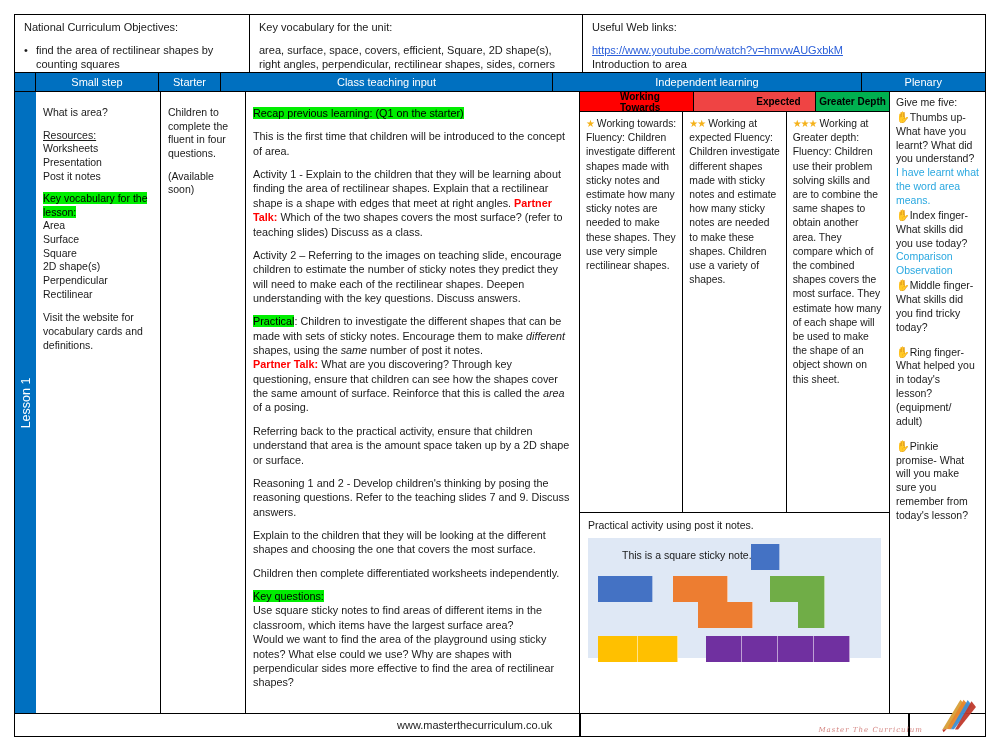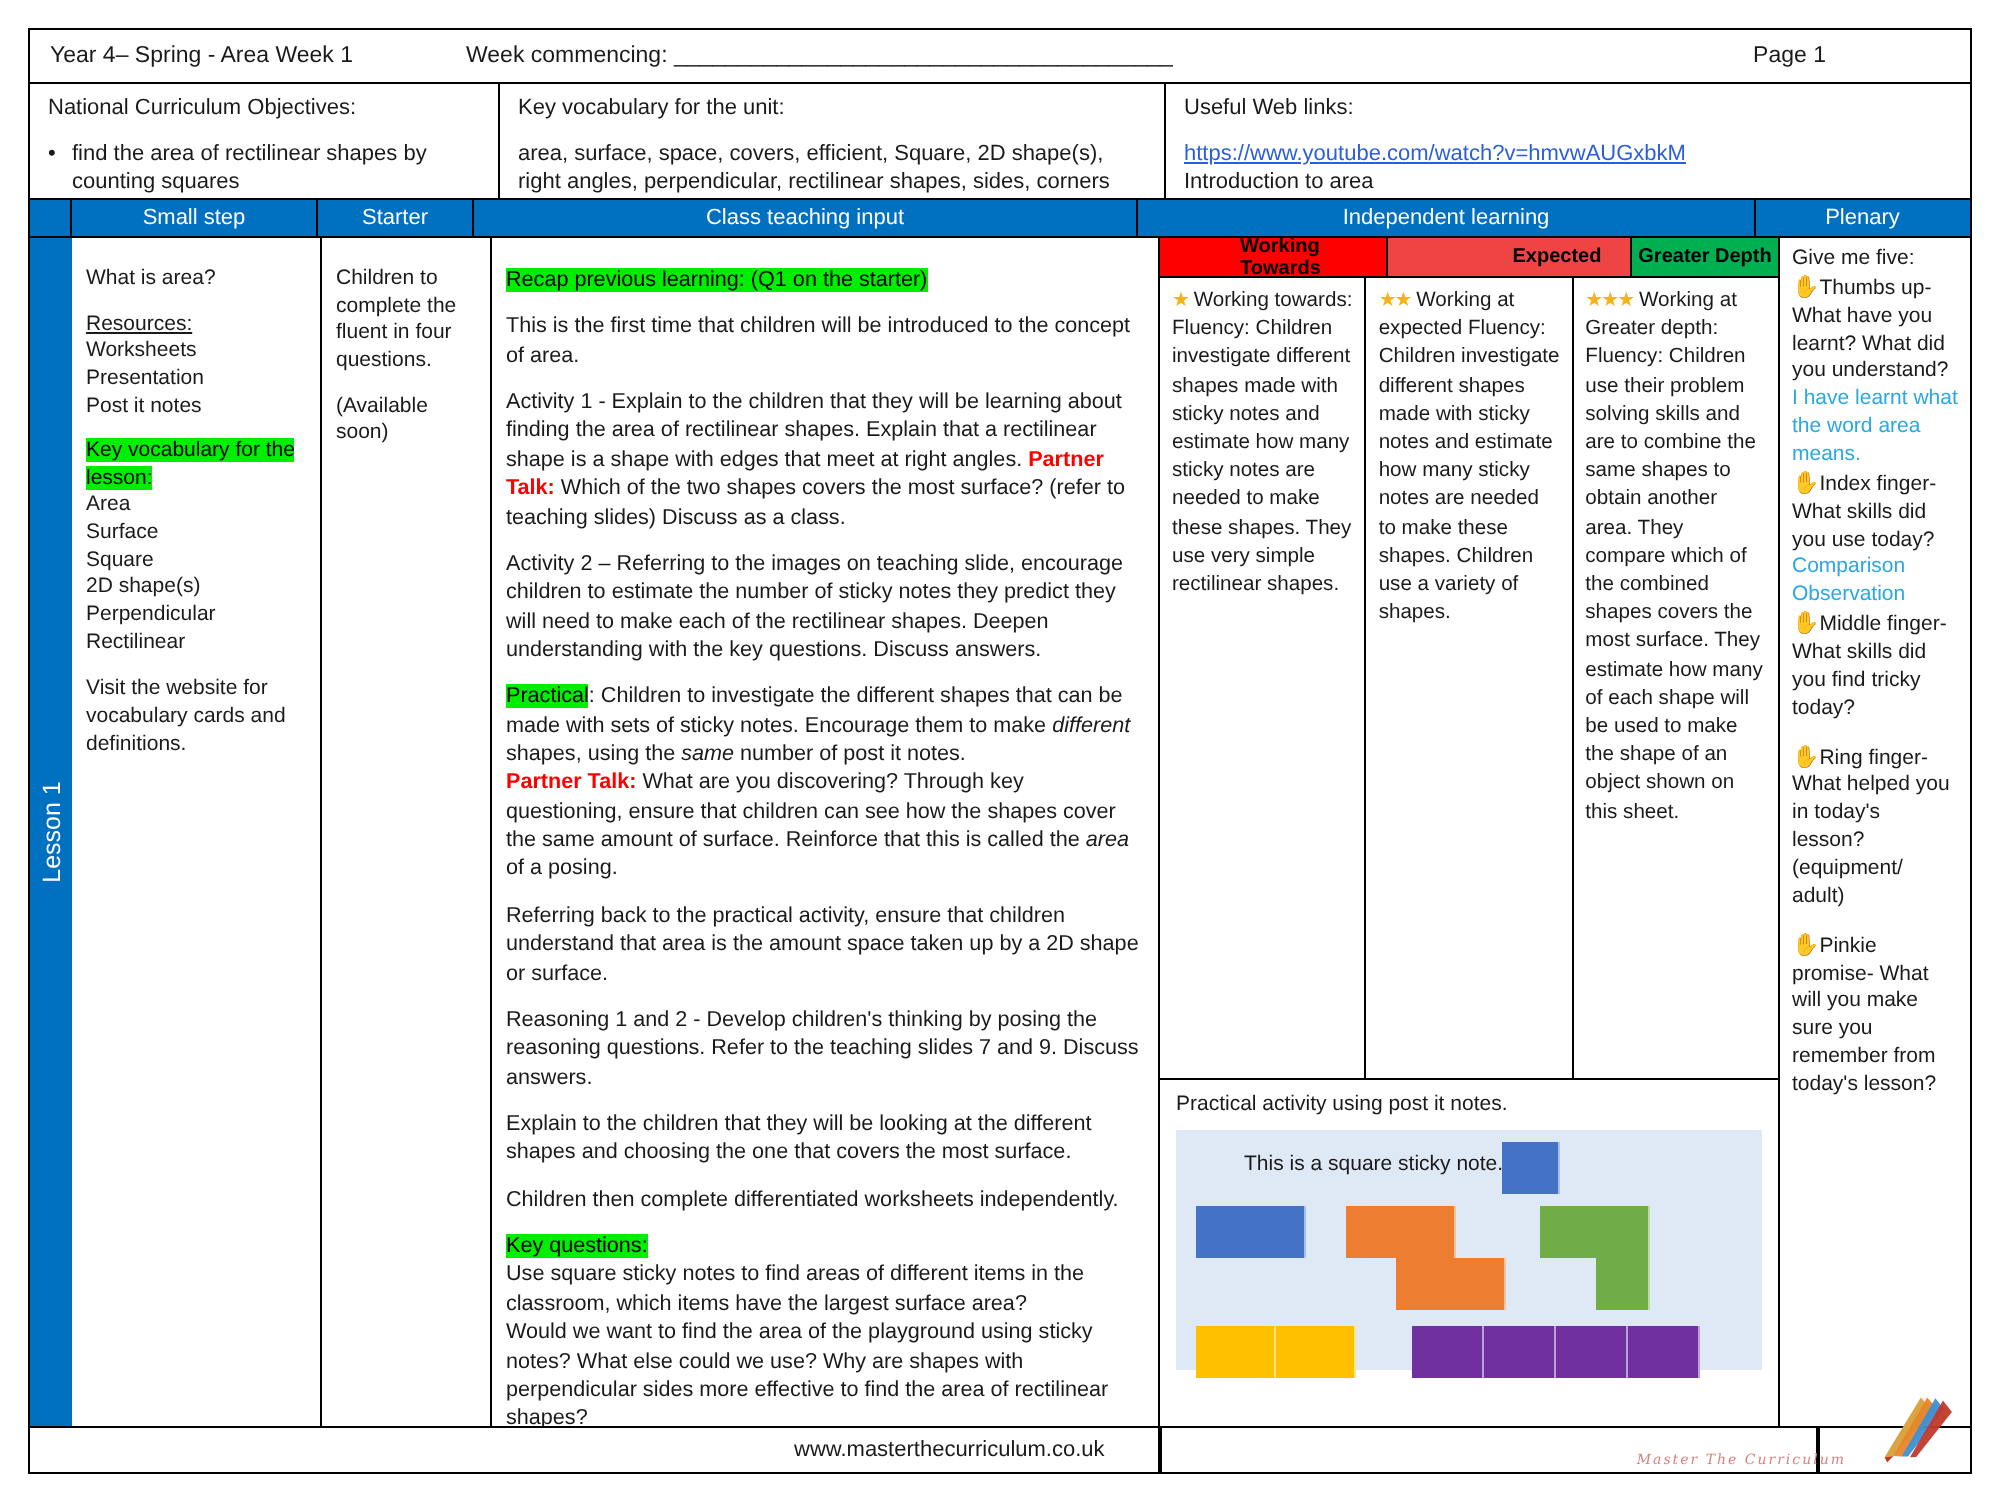--- a/index.html
+++ b/index.html
@@ -79,21 +79,21 @@
   .band {
     background: #0070c0;
     color: #ffffff;
     font-size: 11px;
     display: flex; align-items: center; justify-content: center;
     border-right: 1.5px solid #000;
     border-left: 1.5px solid #000;
     margin-left: -1.5px;
   }
   .b-smallstep { width: 125px; }
-  .b-starter  { width: 79px; }
+  .b-starter  { width: 63px; }
   .b-class    { width: 334px; }
   .b-indep    { width: 310px; }
   .b-plenary  { flex: 1; border-right: none; }
 
   
   .body-row {
     flex: 1;
     display: flex;
     min-height: 0;
   }
@@ -190,25 +190,20 @@
     font-family: "DejaVu Serif", serif; font-style: italic; text-align: right;
   }
   .logo { position: absolute; right: 6px; bottom: -2px; }
 </style>
 </head>
 <body>
 
 <div id="page">
   <div class="frame">
 
-    <div class="hdr-row1">
-      <span class="hdr-title">Year 4– Spring - Area Week 1</span>
-      <span class="hdr-week">Week commencing: _______________________________________</span>
-      <span class="hdr-page">Page 1</span>
-    </div>
 
     <div class="hdr-row2">
       <div class="hdr-cell hdr-nc">
         <div>National Curriculum Objectives:</div>
         <div class="nc-bullet">
           <span class="dot">•</span>
           <span>find the area of rectilinear shapes by counting squares</span>
         </div>
       </div>
       <div class="hdr-cell hdr-vocab">

